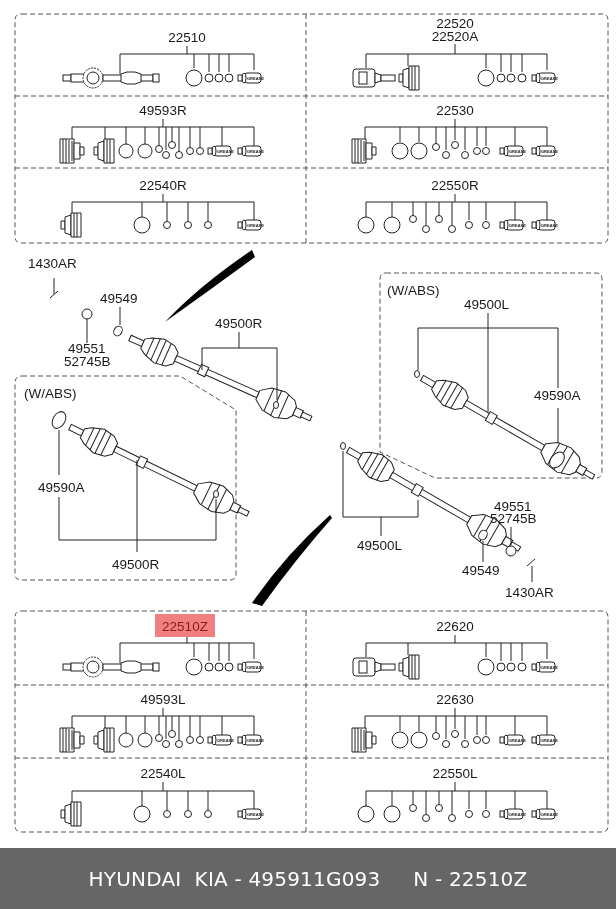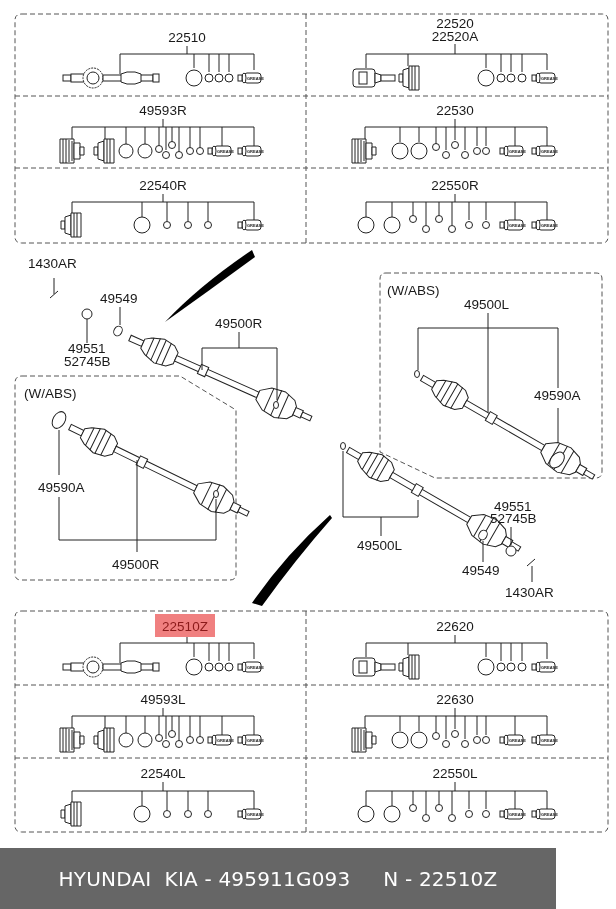--- a/index.html
+++ b/index.html
@@ -3,21 +3,21 @@
 <meta charset="utf-8">
 <style>
   html,body{margin:0;padding:0;background:#ffffff;}
   body{width:616px;height:909px;position:relative;overflow:hidden;font-family:"Liberation Sans",sans-serif;}
   #diagram{position:absolute;left:0;top:0;width:616px;height:848px;}
   .lbl{font-family:"Liberation Sans",sans-serif;font-size:13.5px;fill:#1a1a1a;}
   .ln{stroke:#222;stroke-width:1;fill:none;}
   .dash{stroke:#555;stroke-width:1;fill:none;stroke-dasharray:5 3;}
   .part{stroke:#222;stroke-width:1;fill:#fff;}
   .gtxt{font-family:"Liberation Sans",sans-serif;font-size:4px;fill:#222;font-weight:bold;}
-  #footer{position:absolute;left:0;top:848px;width:556px;height:61px;background:#666666;display:flex;align-items:center;justify-content:center;}
+  #footer{position:absolute;left:0;top:848px;width:616px;height:61px;background:#666666;display:flex;align-items:center;justify-content:center;}
   #footer-text{color:#ffffff;font-family:"DejaVu Sans",sans-serif;font-size:20px;letter-spacing:0.2px;white-space:pre;}
 </style>
 </head>
 <body>
 
 <svg id="diagram" viewBox="0 0 616 848" xmlns="http://www.w3.org/2000/svg">
   <defs>
 
     <g id="grease">
       <rect x="3" y="-5" width="17" height="10" rx="3" class="part"></rect>

